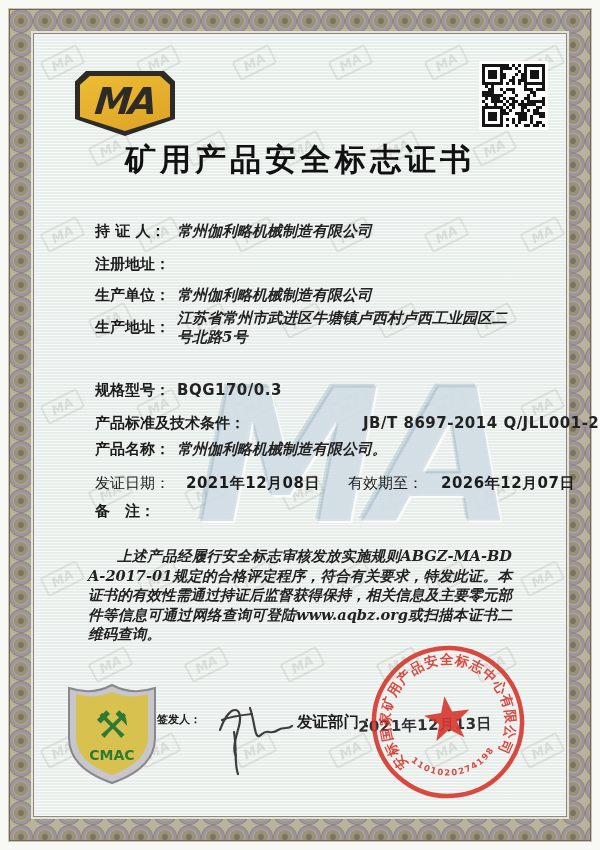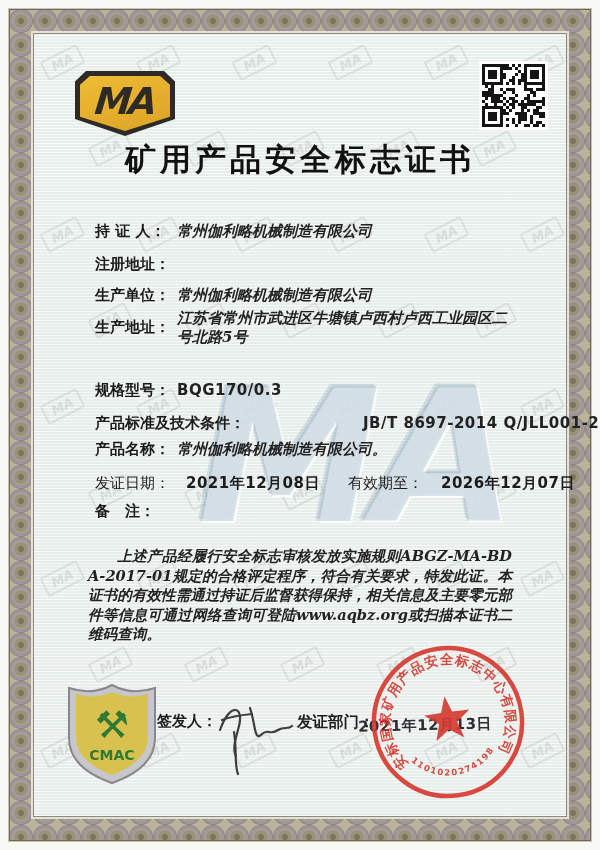--- a/index.html
+++ b/index.html
@@ -74,21 +74,21 @@
   .dates .v2{margin-left:18px;}
   .paragraph{
     position:absolute;left:88px;top:546px;width:424px;
     font-size:14.6px;line-height:19.5px;text-align:justify;text-indent:2em;
     font-style:italic;font-weight:600;color:#222;
     font-family:"DejaVu Serif","Liberation Serif",serif;
     word-break:break-all;
   }
   
   .cmac{position:absolute;left:64px;top:682px;width:96px;height:104px;}
-  .signer{position:absolute;left:157px;top:712px;font-size:15px;font-weight:700;}
+  .signer{position:absolute;left:157px;top:712px;font-size:11px;font-weight:700;}
   .signature{position:absolute;left:210px;top:686px;}
   .dept{position:absolute;left:297px;top:712px;font-size:15.5px;font-weight:700;}
   .dept-date{position:absolute;left:358px;top:716px;font-size:15px;font-weight:600;
     color:#2e2e33;transform:rotate(-1.5deg);letter-spacing:.5px;white-space:nowrap;}
   .stamp{position:absolute;left:368px;top:642px;width:160px;height:160px;
     transform:rotate(-8deg);opacity:.9;}
 </style>
 </head>
 <body>
 

